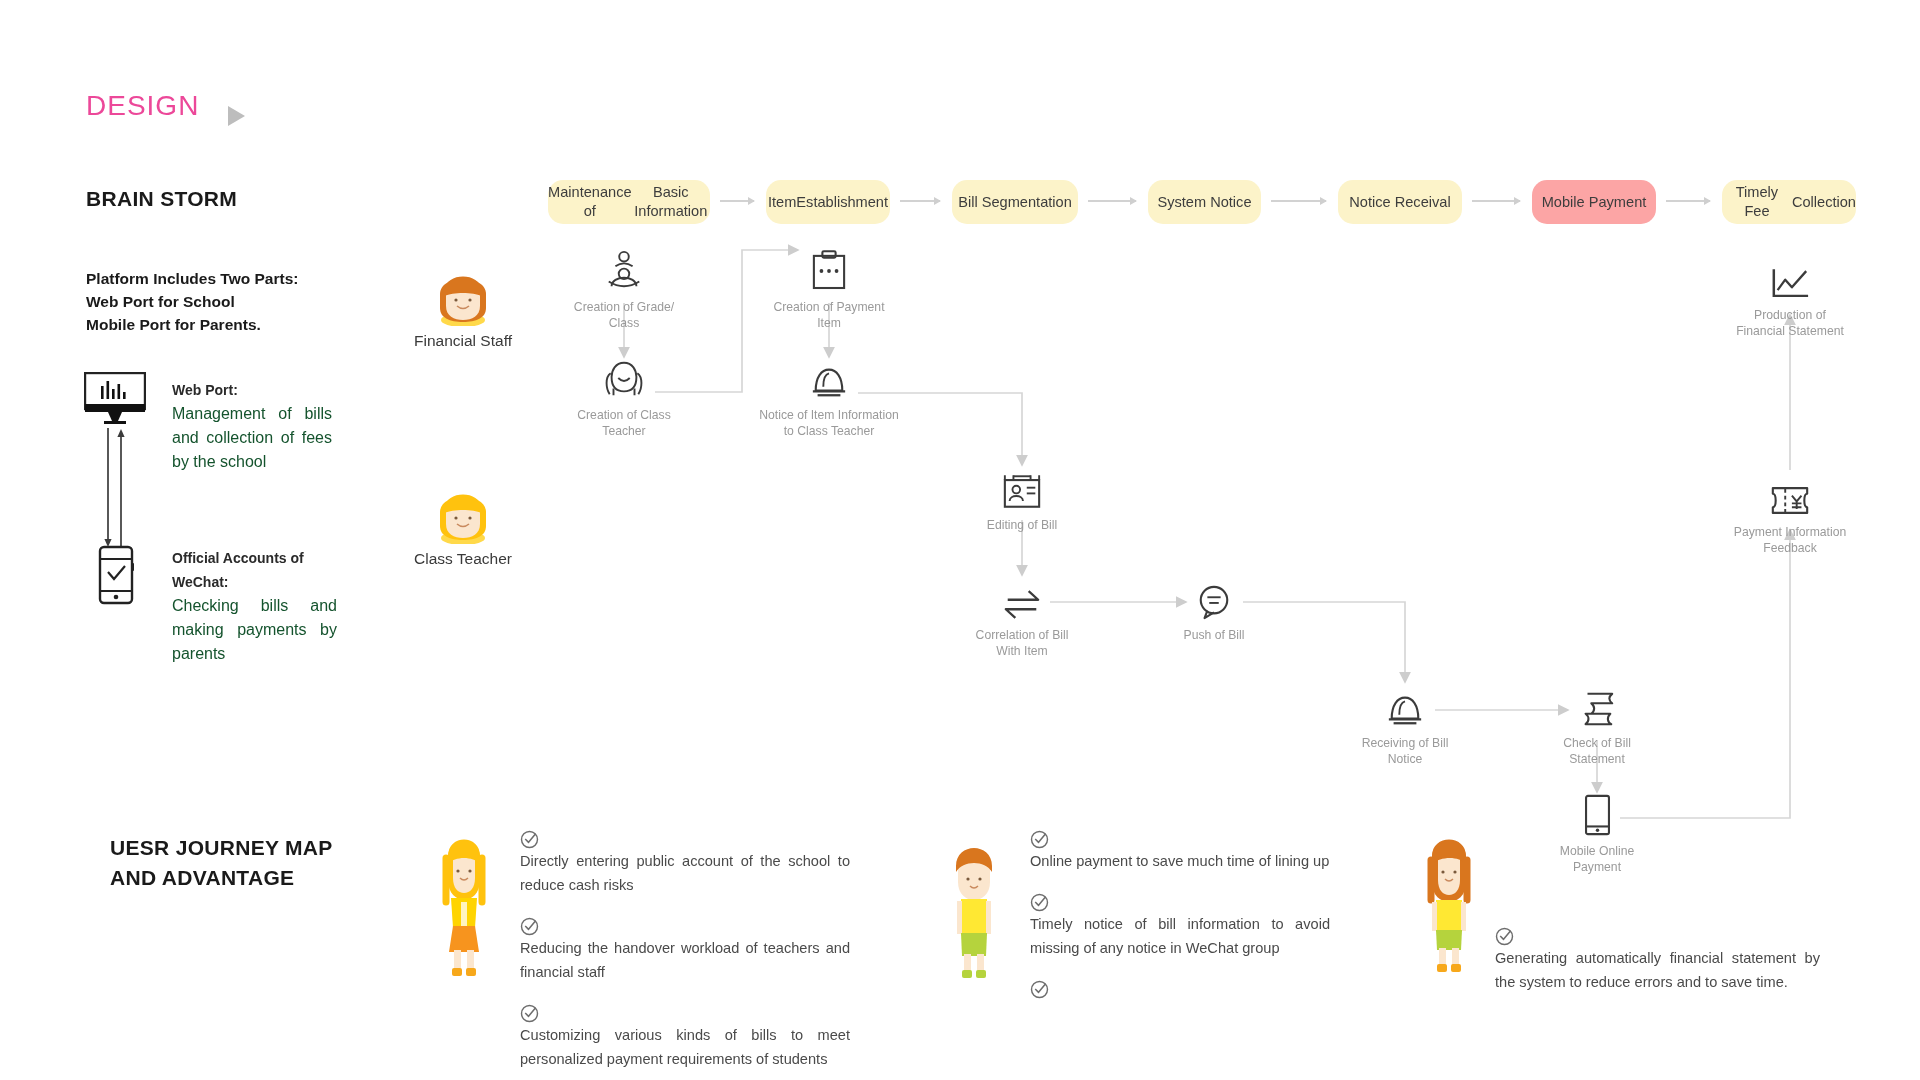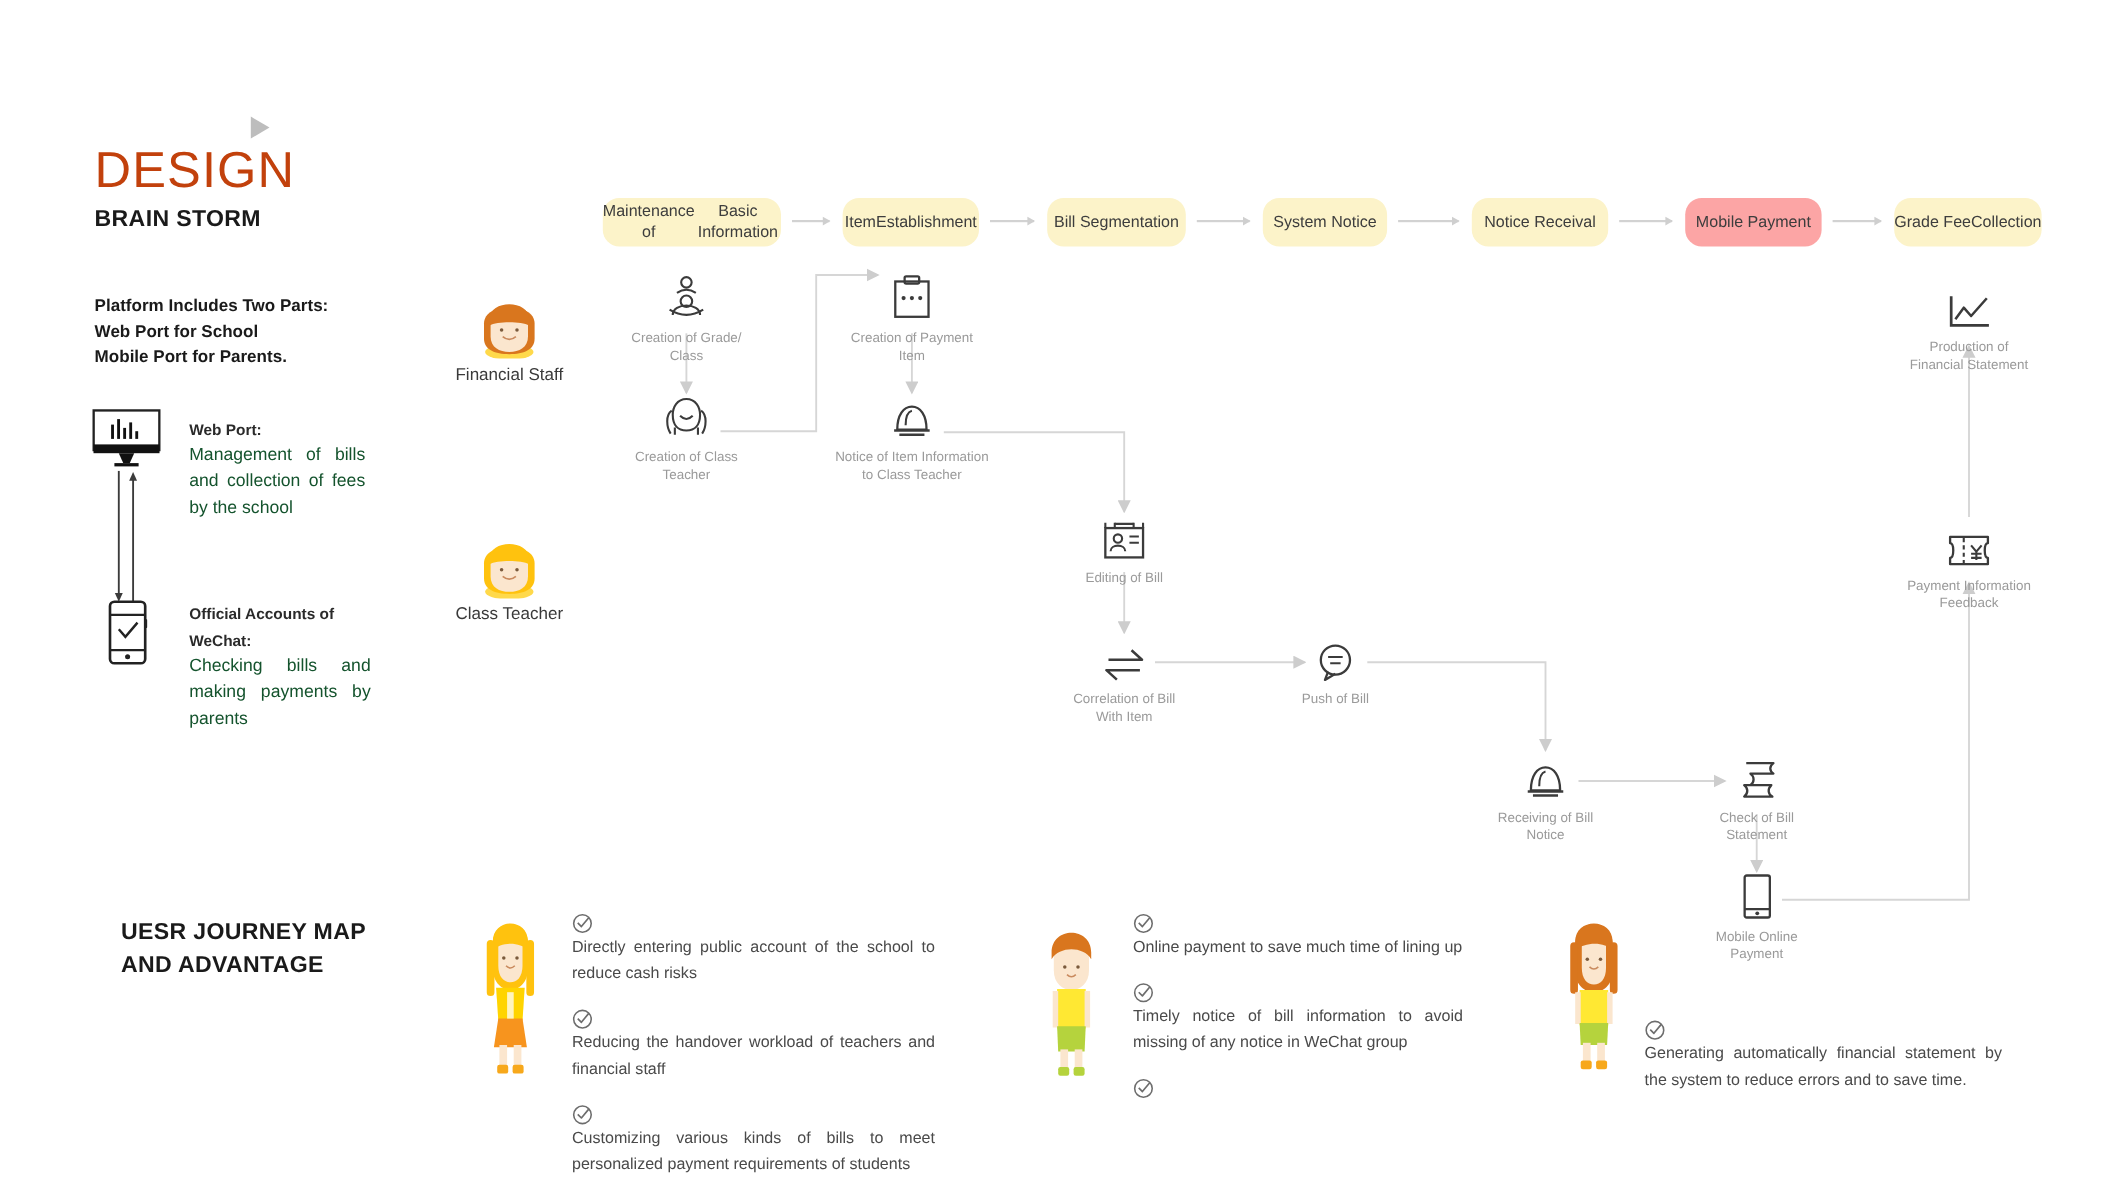--- a/index.html
+++ b/index.html
@@ -10,22 +10,22 @@
     color:#3b3b3b;
     overflow:hidden;
     position:relative;
   }
   .canvas{position:relative;width:1920px;height:1080px;}
   .abs{position:absolute;}
 
   
   #design-title{
     left:86px;top:90px;
-    font-size:46px;letter-spacing:1px;
-    color:#c2410c;font-weight:400;margin-top:37px;
+    font-size:28px;letter-spacing:1px;
+    color:#ec4899;font-weight:400;
   }
   #design-arrow{
     left:228px;top:106px;
     width:0;height:0;
     border-left:17px solid #bdbdbd;
     border-top:10px solid transparent;
     border-bottom:10px solid transparent;
   }
   .section-title{
     font-size:21px;font-weight:bold;color:#1a1a1a;
@@ -186,21 +186,21 @@
       <div class="pill-arrow" style="left: 1271px; width: 55px;"></div>
       <div class="pill" style="left: 1338px; width: 124px; background: rgb(252, 243, 201);">
         <div>Notice Receival</div>
       </div>
       <div class="pill-arrow" style="left: 1472px; width: 48px;"></div>
       <div class="pill" style="left: 1532px; width: 124px; background: #fca5a5;">
         <div>Mobile Payment</div>
       </div>
       <div class="pill-arrow" style="left: 1666px; width: 44px;"></div>
       <div class="pill" style="left: 1722px; width: 134px; background: rgb(252, 243, 201);">
-        <div>Grade Fee</div>
+        <div>Timely Fee</div>
         <div>Collection</div>
       </div>
     </div>
 
   <svg id="wires" viewBox="0 0 1920 1080">
     <defs>
       <marker id="ah" markerWidth="7" markerHeight="7" refX="6" refY="3.5" orient="auto">
         <path d="M0,0 L7,3.5 L0,7 Z" fill="#cdcdcd"></path>
       </marker>
     </defs>

